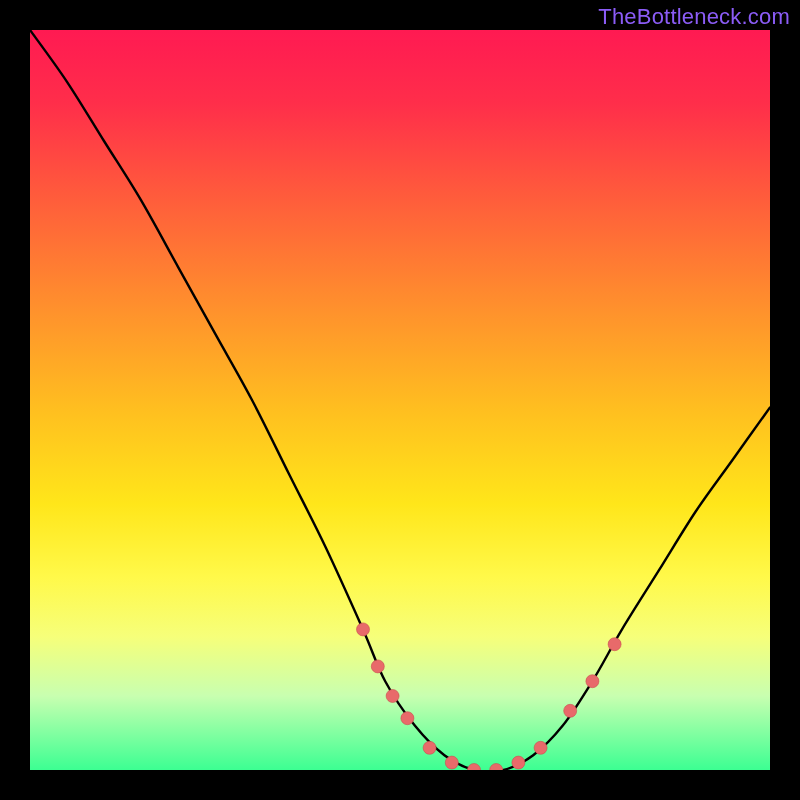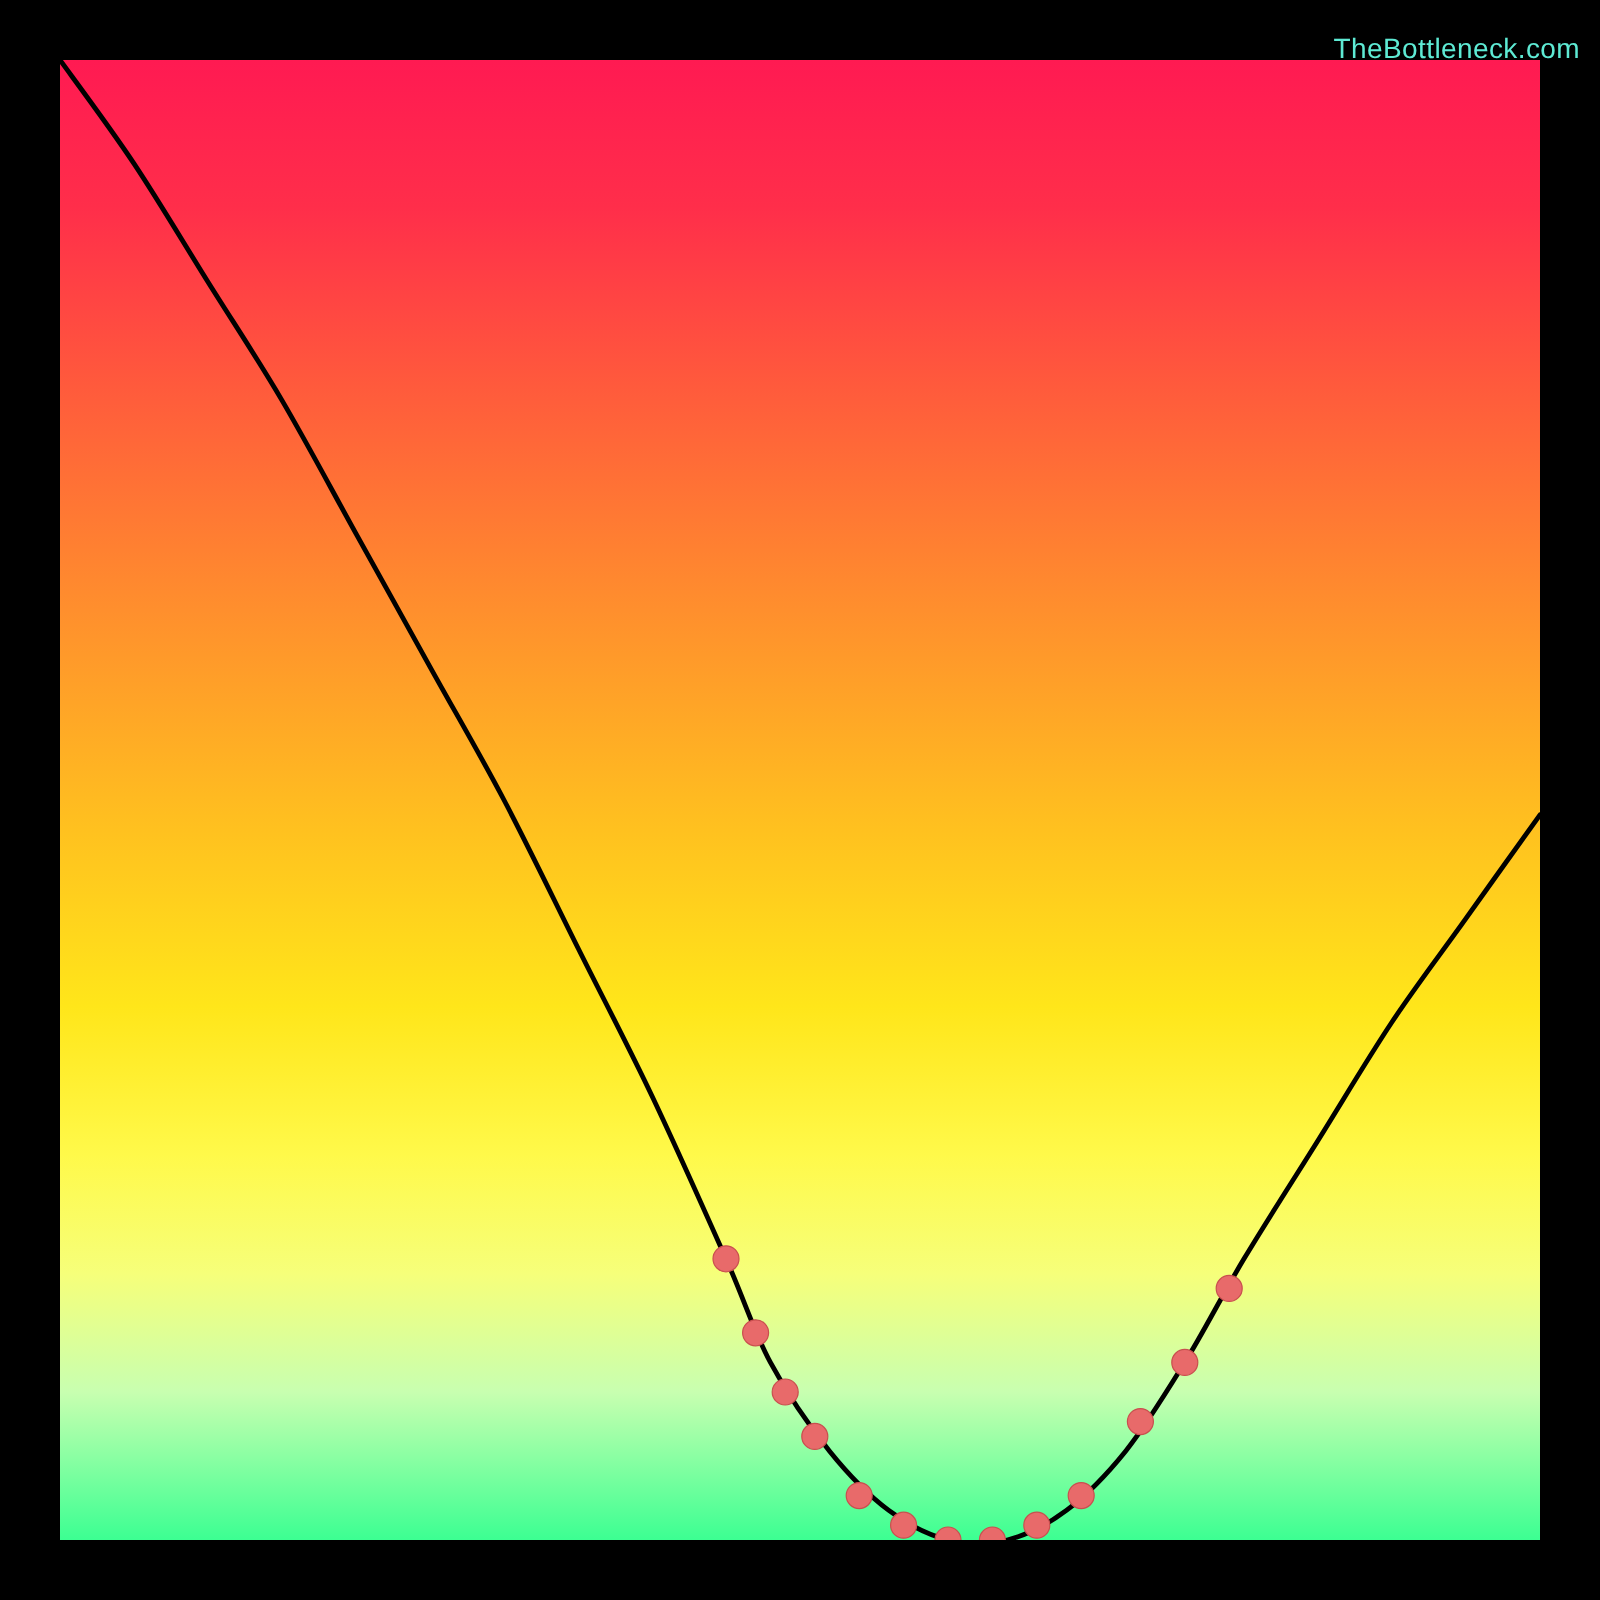--- a/index.html
+++ b/index.html
@@ -8,25 +8,24 @@
     position: relative;
     width: 800px;
     height: 800px;
     background: #000;
   }
   .watermark {
     position: absolute;
     top: 4px;
     right: 10px;
     font-family: Arial, Helvetica, sans-serif;
-    font-size: 14px;
-    color: #5eead4;
+    font-size: 22px;
+    color: #8b5cf6;
     letter-spacing: 0.2px;
     z-index: 5;
-    margin-top: 12px;
   }
   .plot {
     position: absolute;
     left: 30px;
     top: 30px;
     width: 740px;
     height: 740px;
     overflow: hidden;
   }
   .gradient {

